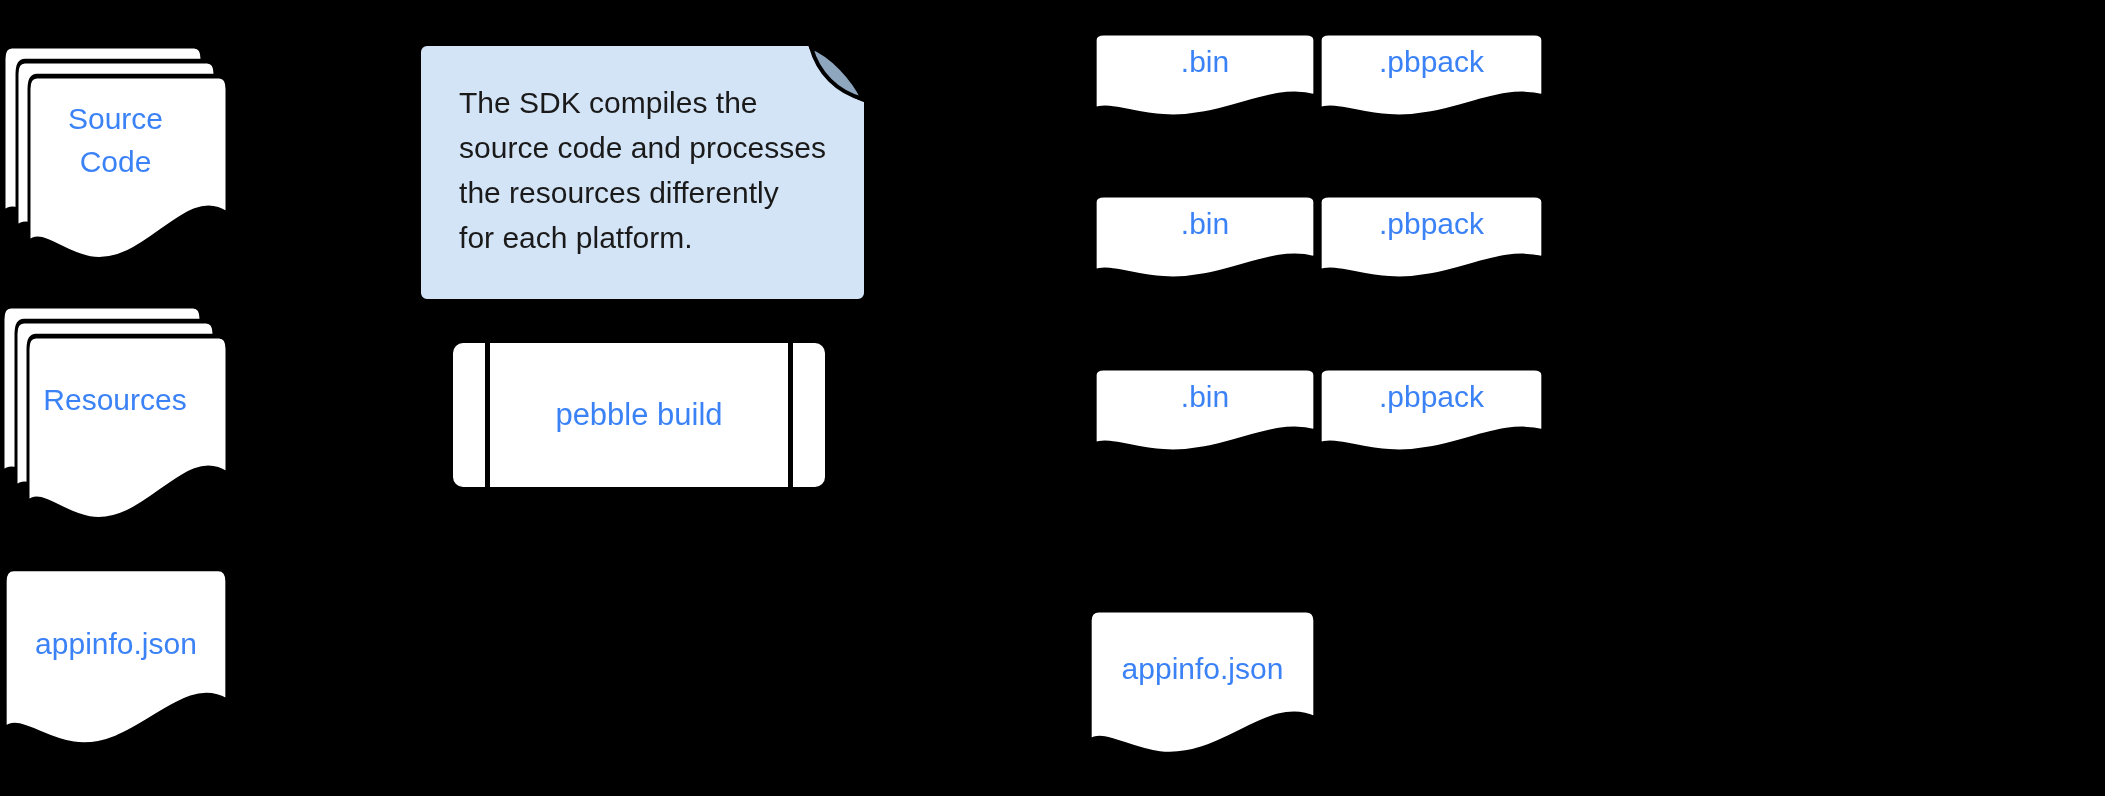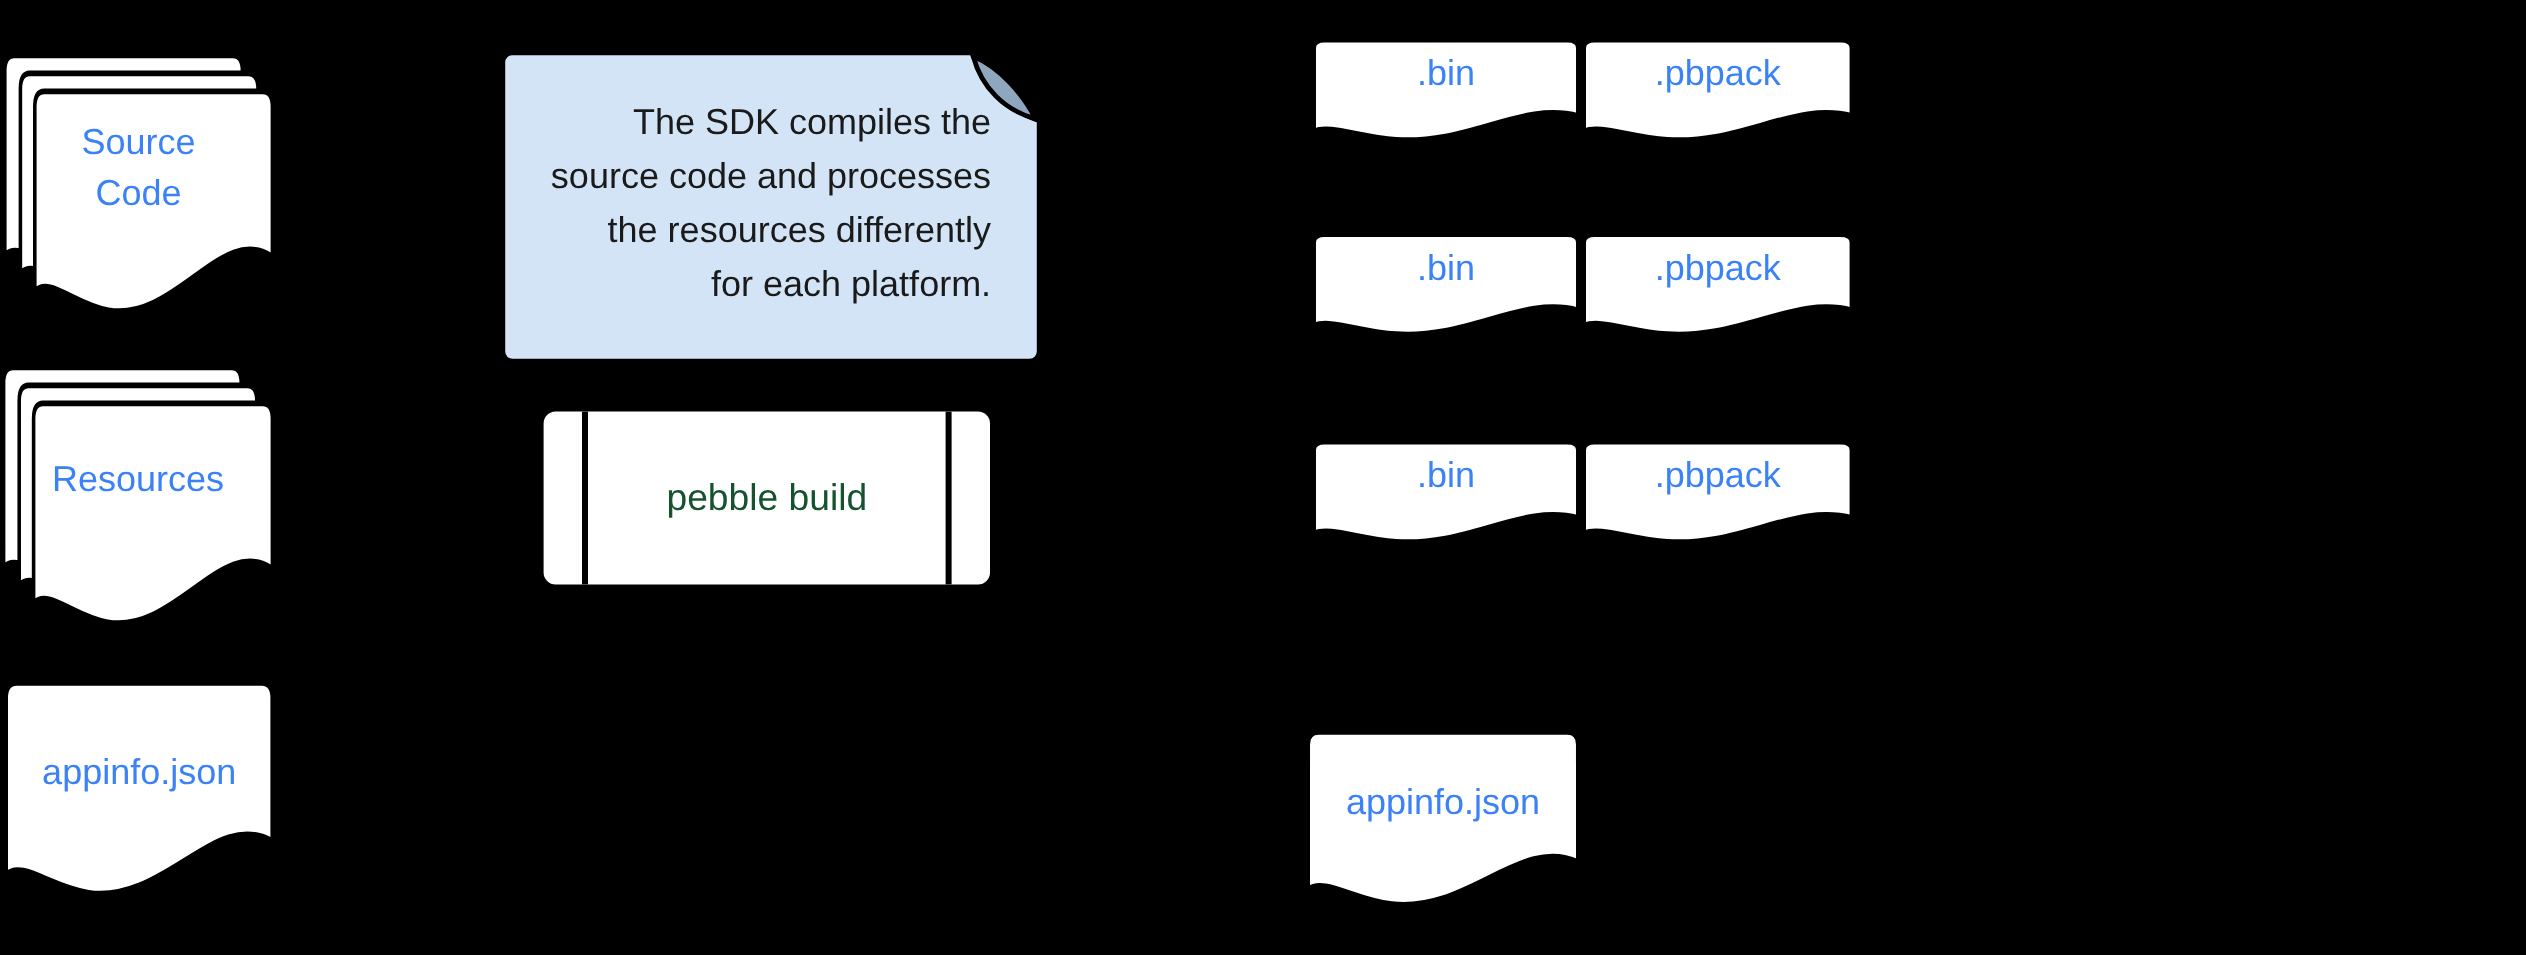--- a/index.html
+++ b/index.html
@@ -51,21 +51,21 @@
     border: 3px solid #000000;
     border-radius: 9px;
     box-sizing: border-box;
   }
   .note-text {
     position: absolute;
     inset: 0;
     display: flex;
     align-items: center;
     justify-content: center;
-    text-align: right;
+    text-align: left;
     white-space: pre-line;
     font-size: 30px;
     line-height: 45px;
     color: #1a1a1a;
     padding: 6px 8px 12px 8px;
   }
   .note-fold {
     position: absolute;
     top: -3px; right: -3px;
     width: 60px; height: 60px;
@@ -87,21 +87,21 @@
   }
   .process .bar-left  { left: 32px; }
   .process .bar-right { right: 32px; }
   .process .process-label {
     position: absolute;
     inset: 0;
     display: flex;
     align-items: center;
     justify-content: center;
     font-size: 31px;
-    color: #14532d;
+    color: #3b82f6;
   }
 
   .lbl-input { font-size: 31px; }
   .lbl-pbw   { font-size: 29px; letter-spacing: 2px; padding-bottom: 8%; }
 </style>
 </head>
 <body>
 
 <svg width="0" height="0" style="position:absolute">
   <defs>

